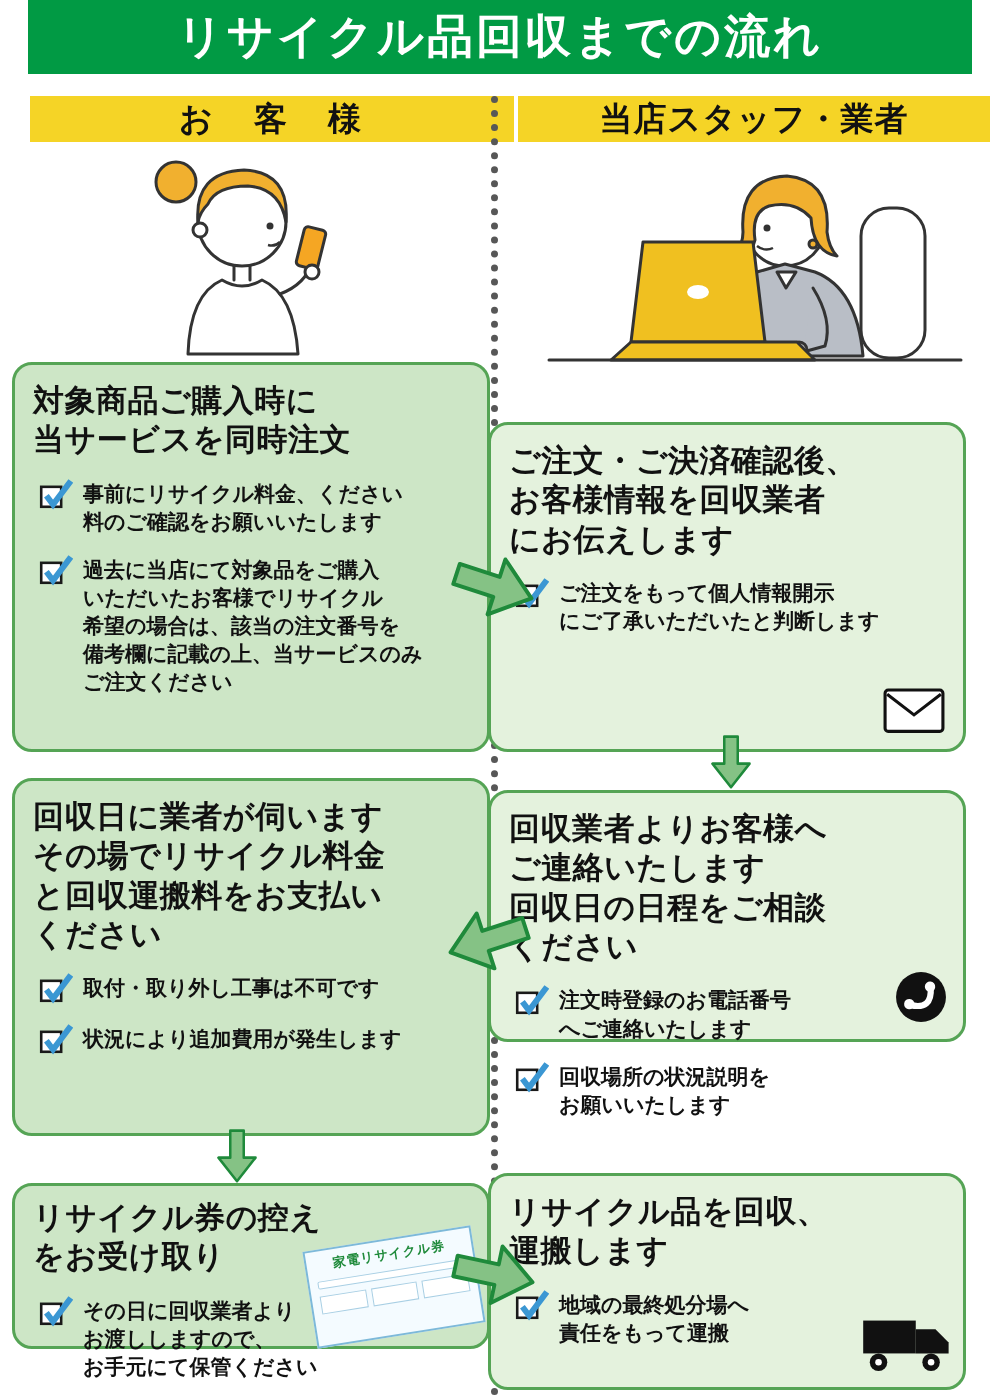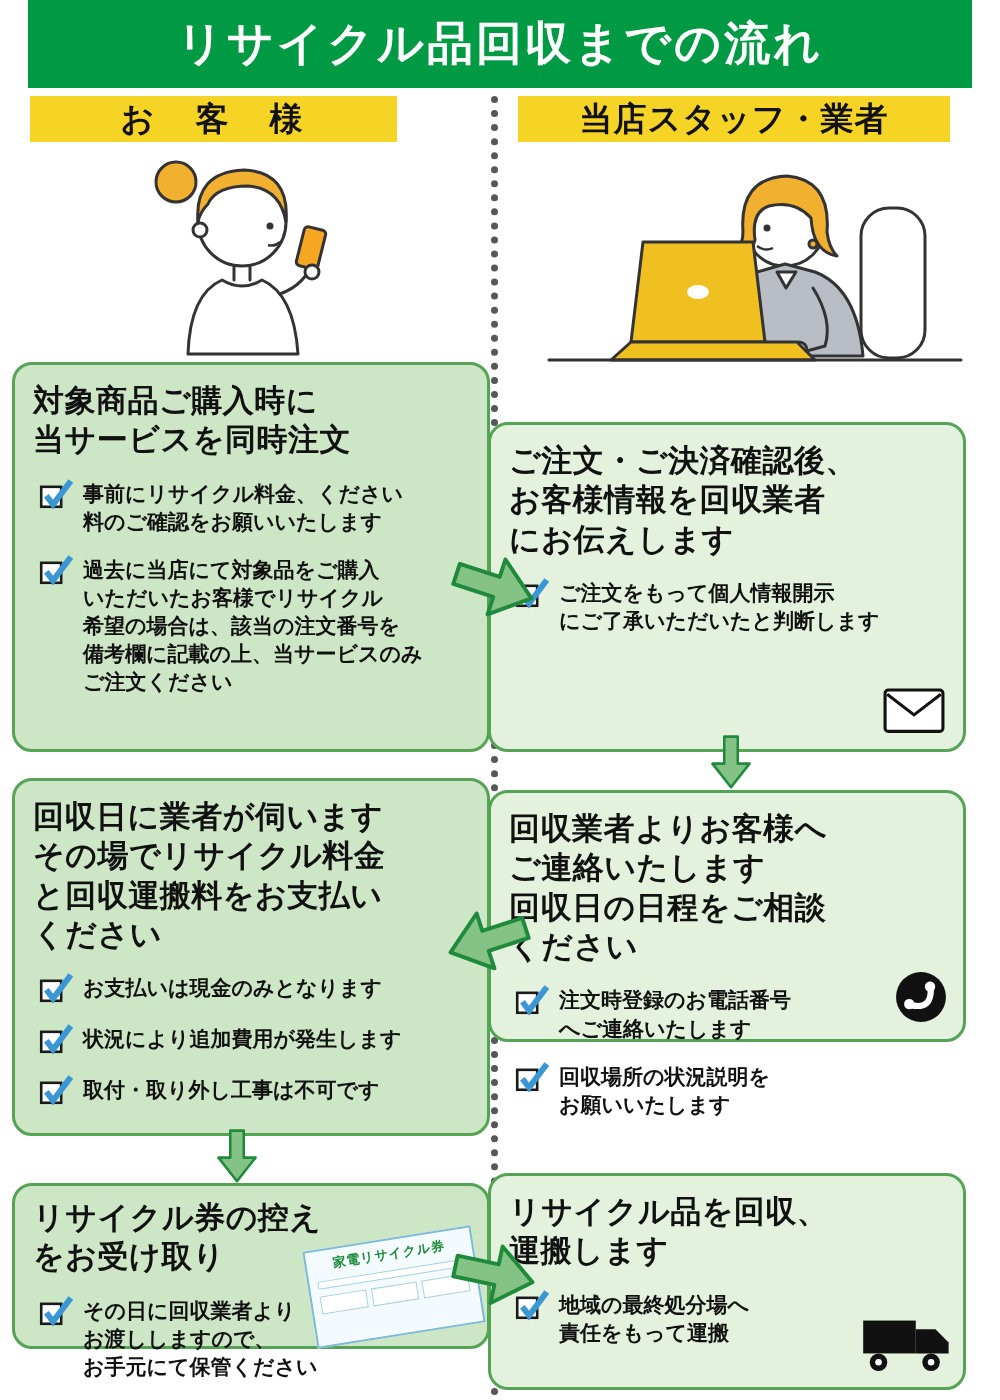--- a/index.html
+++ b/index.html
@@ -1,28 +1,28 @@
 <!DOCTYPE html>
 <html><head>
 <meta charset="utf-8">
 <style>
   * { margin:0; padding:0; box-sizing:border-box; }
   html,body { background:#ffffff; }
   body { font-family:"DejaVu Sans","Liberation Sans",sans-serif; }
   .page { position:relative; width:1000px; height:1400px; background:#fff; overflow:hidden; }
 
-  .banner { position:absolute; left:28px; top:0; width:944px; height:88px;
+  .banner { position:absolute; left:28px; top:0; width:944px; height:74px;
             background:#019a44; display:flex; align-items:center; justify-content:center; }
   .banner-text { color:#fff; font-size:46px; font-weight:700; letter-spacing:3px; }
 
   .col-header { position:absolute; top:96px; height:46px; background:#f5d426;
                 display:flex; align-items:center; justify-content:center;
                 font-size:33px; font-weight:700; color:#111; }
-  .col-header.left  { left:30px;  width:367px; letter-spacing:4px; }
-  .col-header.right { left:518px; width:432px; letter-spacing:1px; }
+  .col-header.left  { left:30px;  width:484px; letter-spacing:4px; }
+  .col-header.right { left:518px; width:472px; letter-spacing:1px; }
 
   .divider { position:absolute; left:491px; top:96px; height:1300px; width:0;
              border-left:7px dotted #575757; }
 
   .box { position:absolute; border:3px solid #55a455; border-radius:20px; padding:16px 18px; }
   .box.customer { background:#cde6c6; width:478px; left:12px; }
   .box.staff    { background:#e4f2dd; width:478px; left:488px; }
   #c-box1 { top:362px;  height:390px; }
   #c-box2 { top:778px;  height:358px; }
   #c-box3 { top:1183px; height:166px; padding-top:12px; }
@@ -178,39 +178,30 @@
 その場でリサイクル料金
 と回収運搬料をお支払い
 ください</div>
     <div class="item">
       <span class="check">
         <svg viewBox="0 0 46 48">
             <rect x="3" y="17" width="27" height="27" fill="#fff" stroke="#1a1a1a" stroke-width="3.5"></rect>
             <path d="M10 29 L19 41 L43 9" fill="none" stroke="#3b97d3" stroke-width="8"></path>
           </svg>
       </span>
-      <span class="item-text">お支払いは現金のみとなります</span>
+      <span class="item-text">取付・取り外し工事は不可です</span>
     </div>
     <div class="item">
       <span class="check">
         <svg viewBox="0 0 46 48">
             <rect x="3" y="17" width="27" height="27" fill="#fff" stroke="#1a1a1a" stroke-width="3.5"></rect>
             <path d="M10 29 L19 41 L43 9" fill="none" stroke="#3b97d3" stroke-width="8"></path>
           </svg>
       </span>
       <span class="item-text">状況により追加費用が発生します</span>
-    </div>
-    <div class="item">
-      <span class="check">
-        <svg viewBox="0 0 46 48">
-            <rect x="3" y="17" width="27" height="27" fill="#fff" stroke="#1a1a1a" stroke-width="3.5"></rect>
-            <path d="M10 29 L19 41 L43 9" fill="none" stroke="#3b97d3" stroke-width="8"></path>
-          </svg>
-      </span>
-      <span class="item-text">取付・取り外し工事は不可です</span>
     </div>
   </div>
 
   <div id="s-box2" class="box staff">
     <div class="box-title">回収業者よりお客様へ
 ご連絡いたします
 回収日の日程をご相談
 ください</div>
     <div class="item">
       <span class="check">

